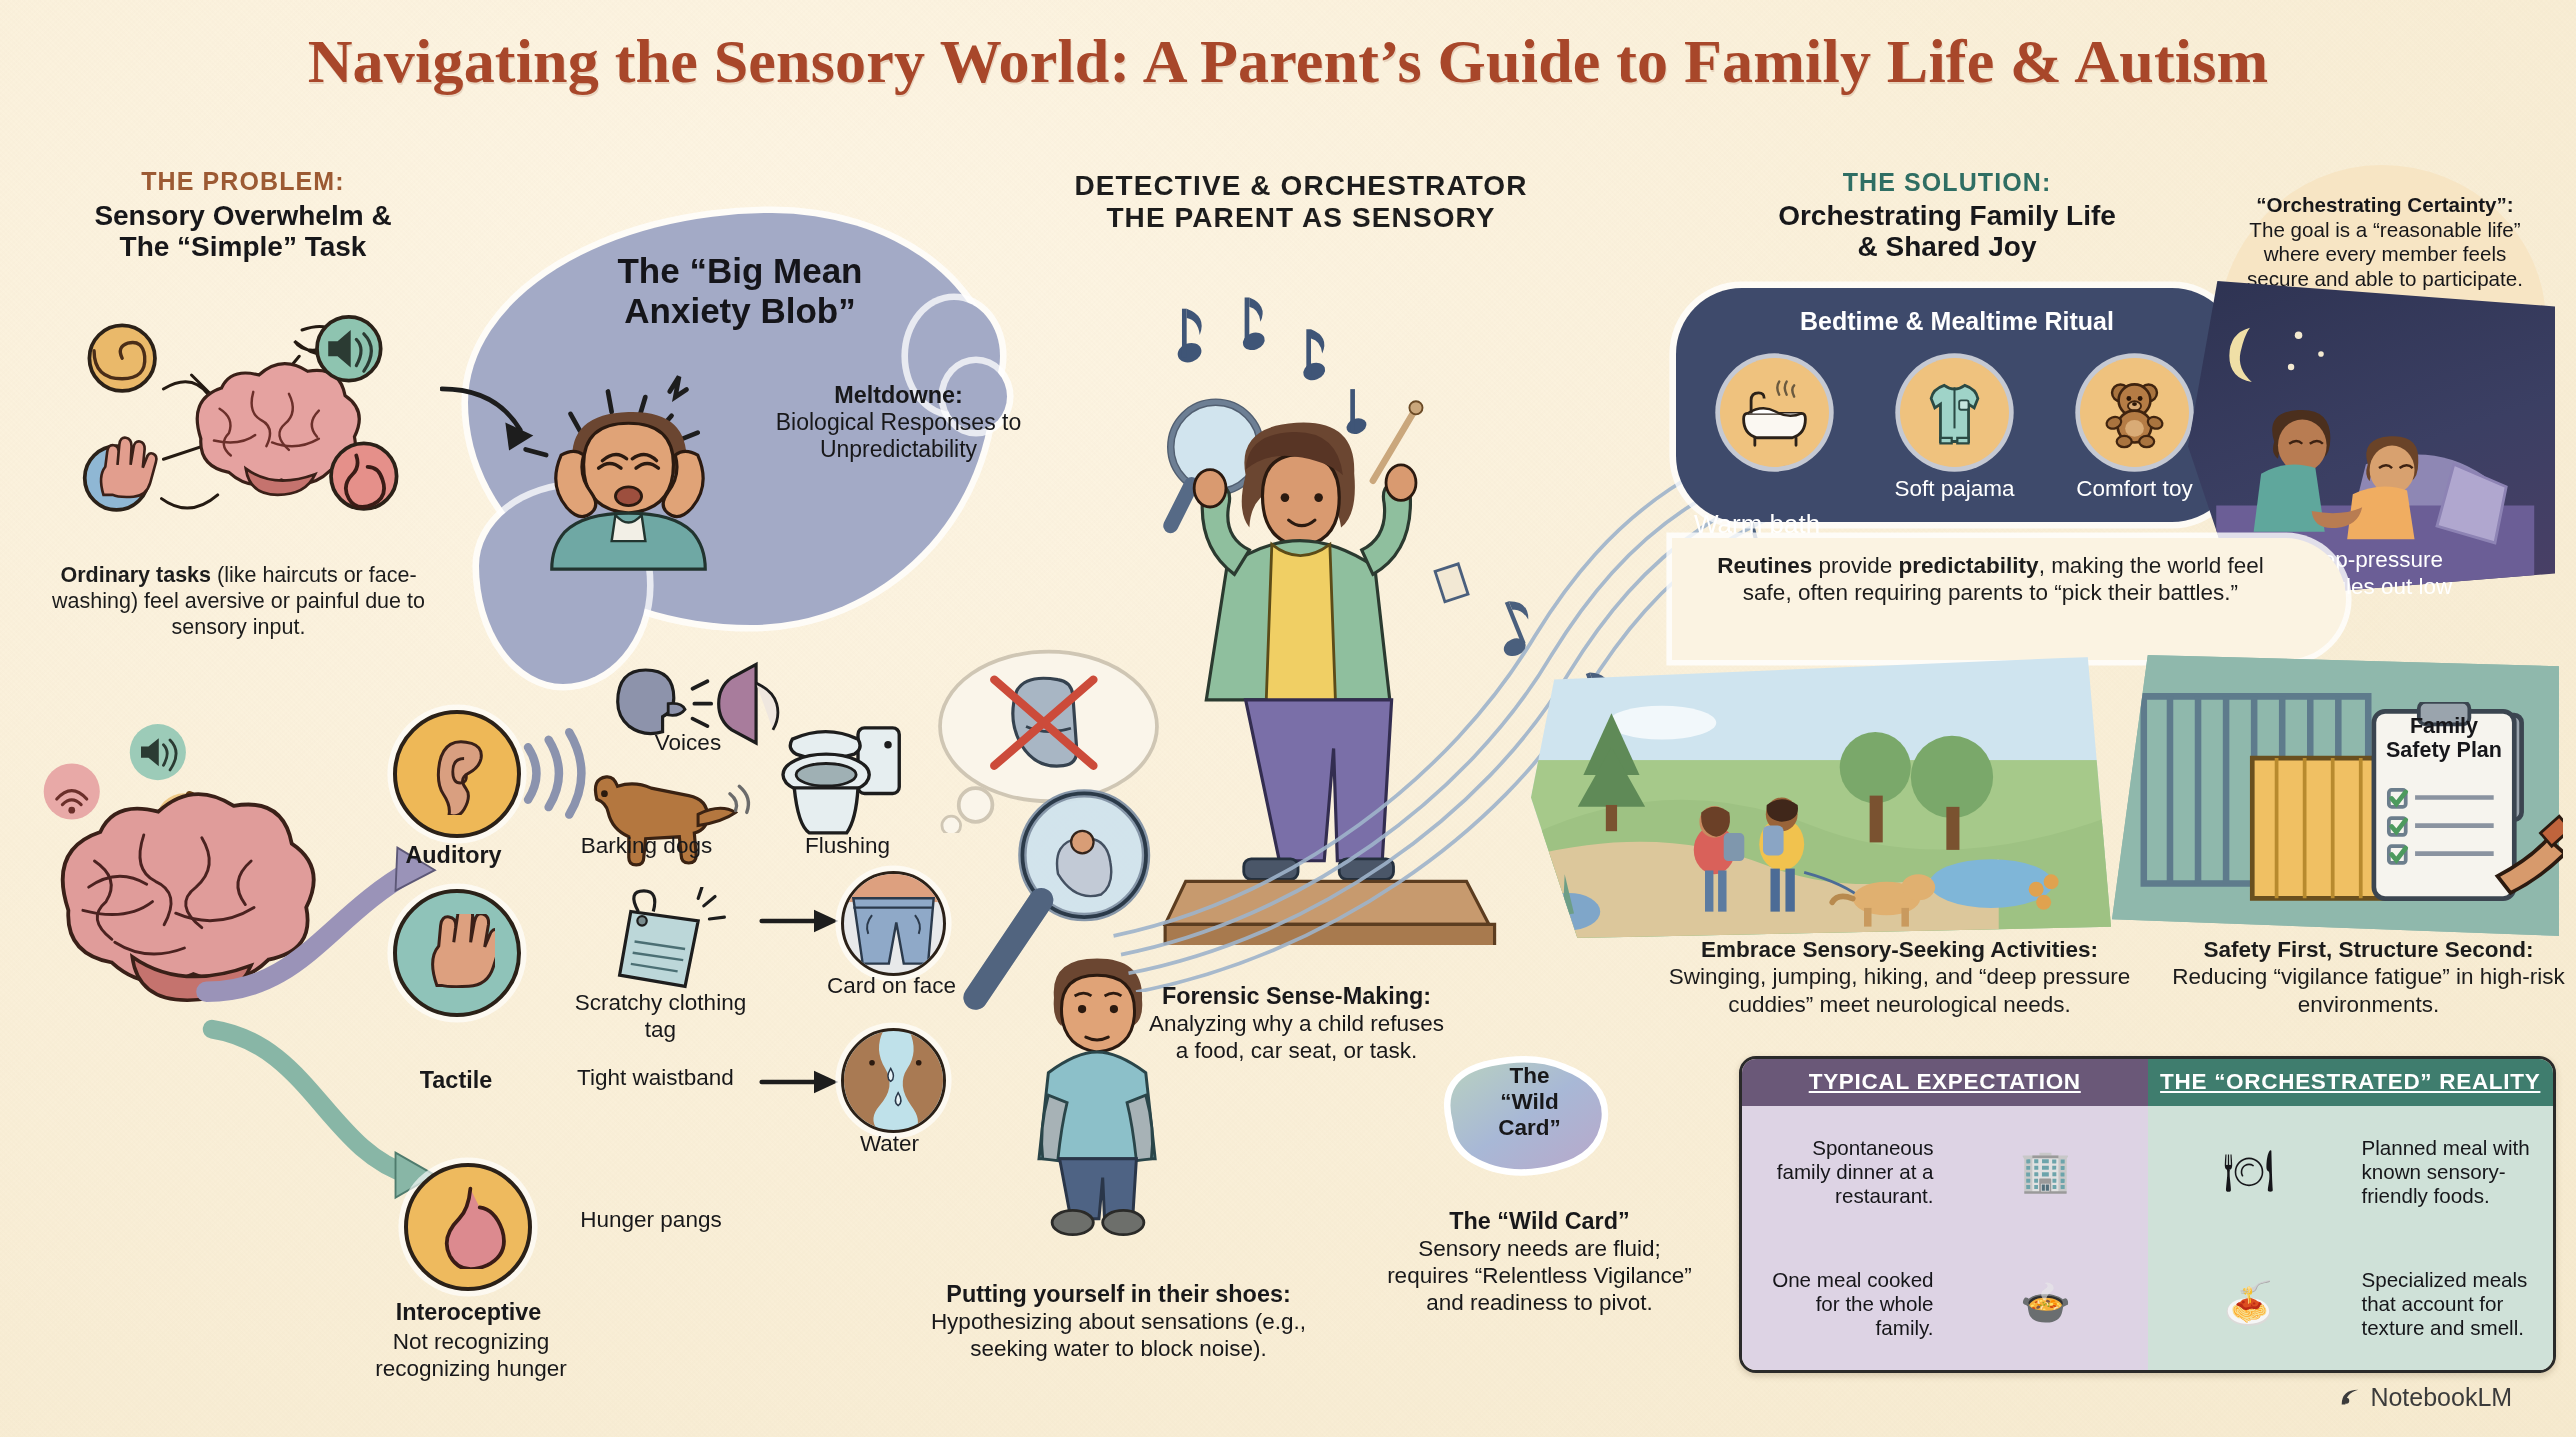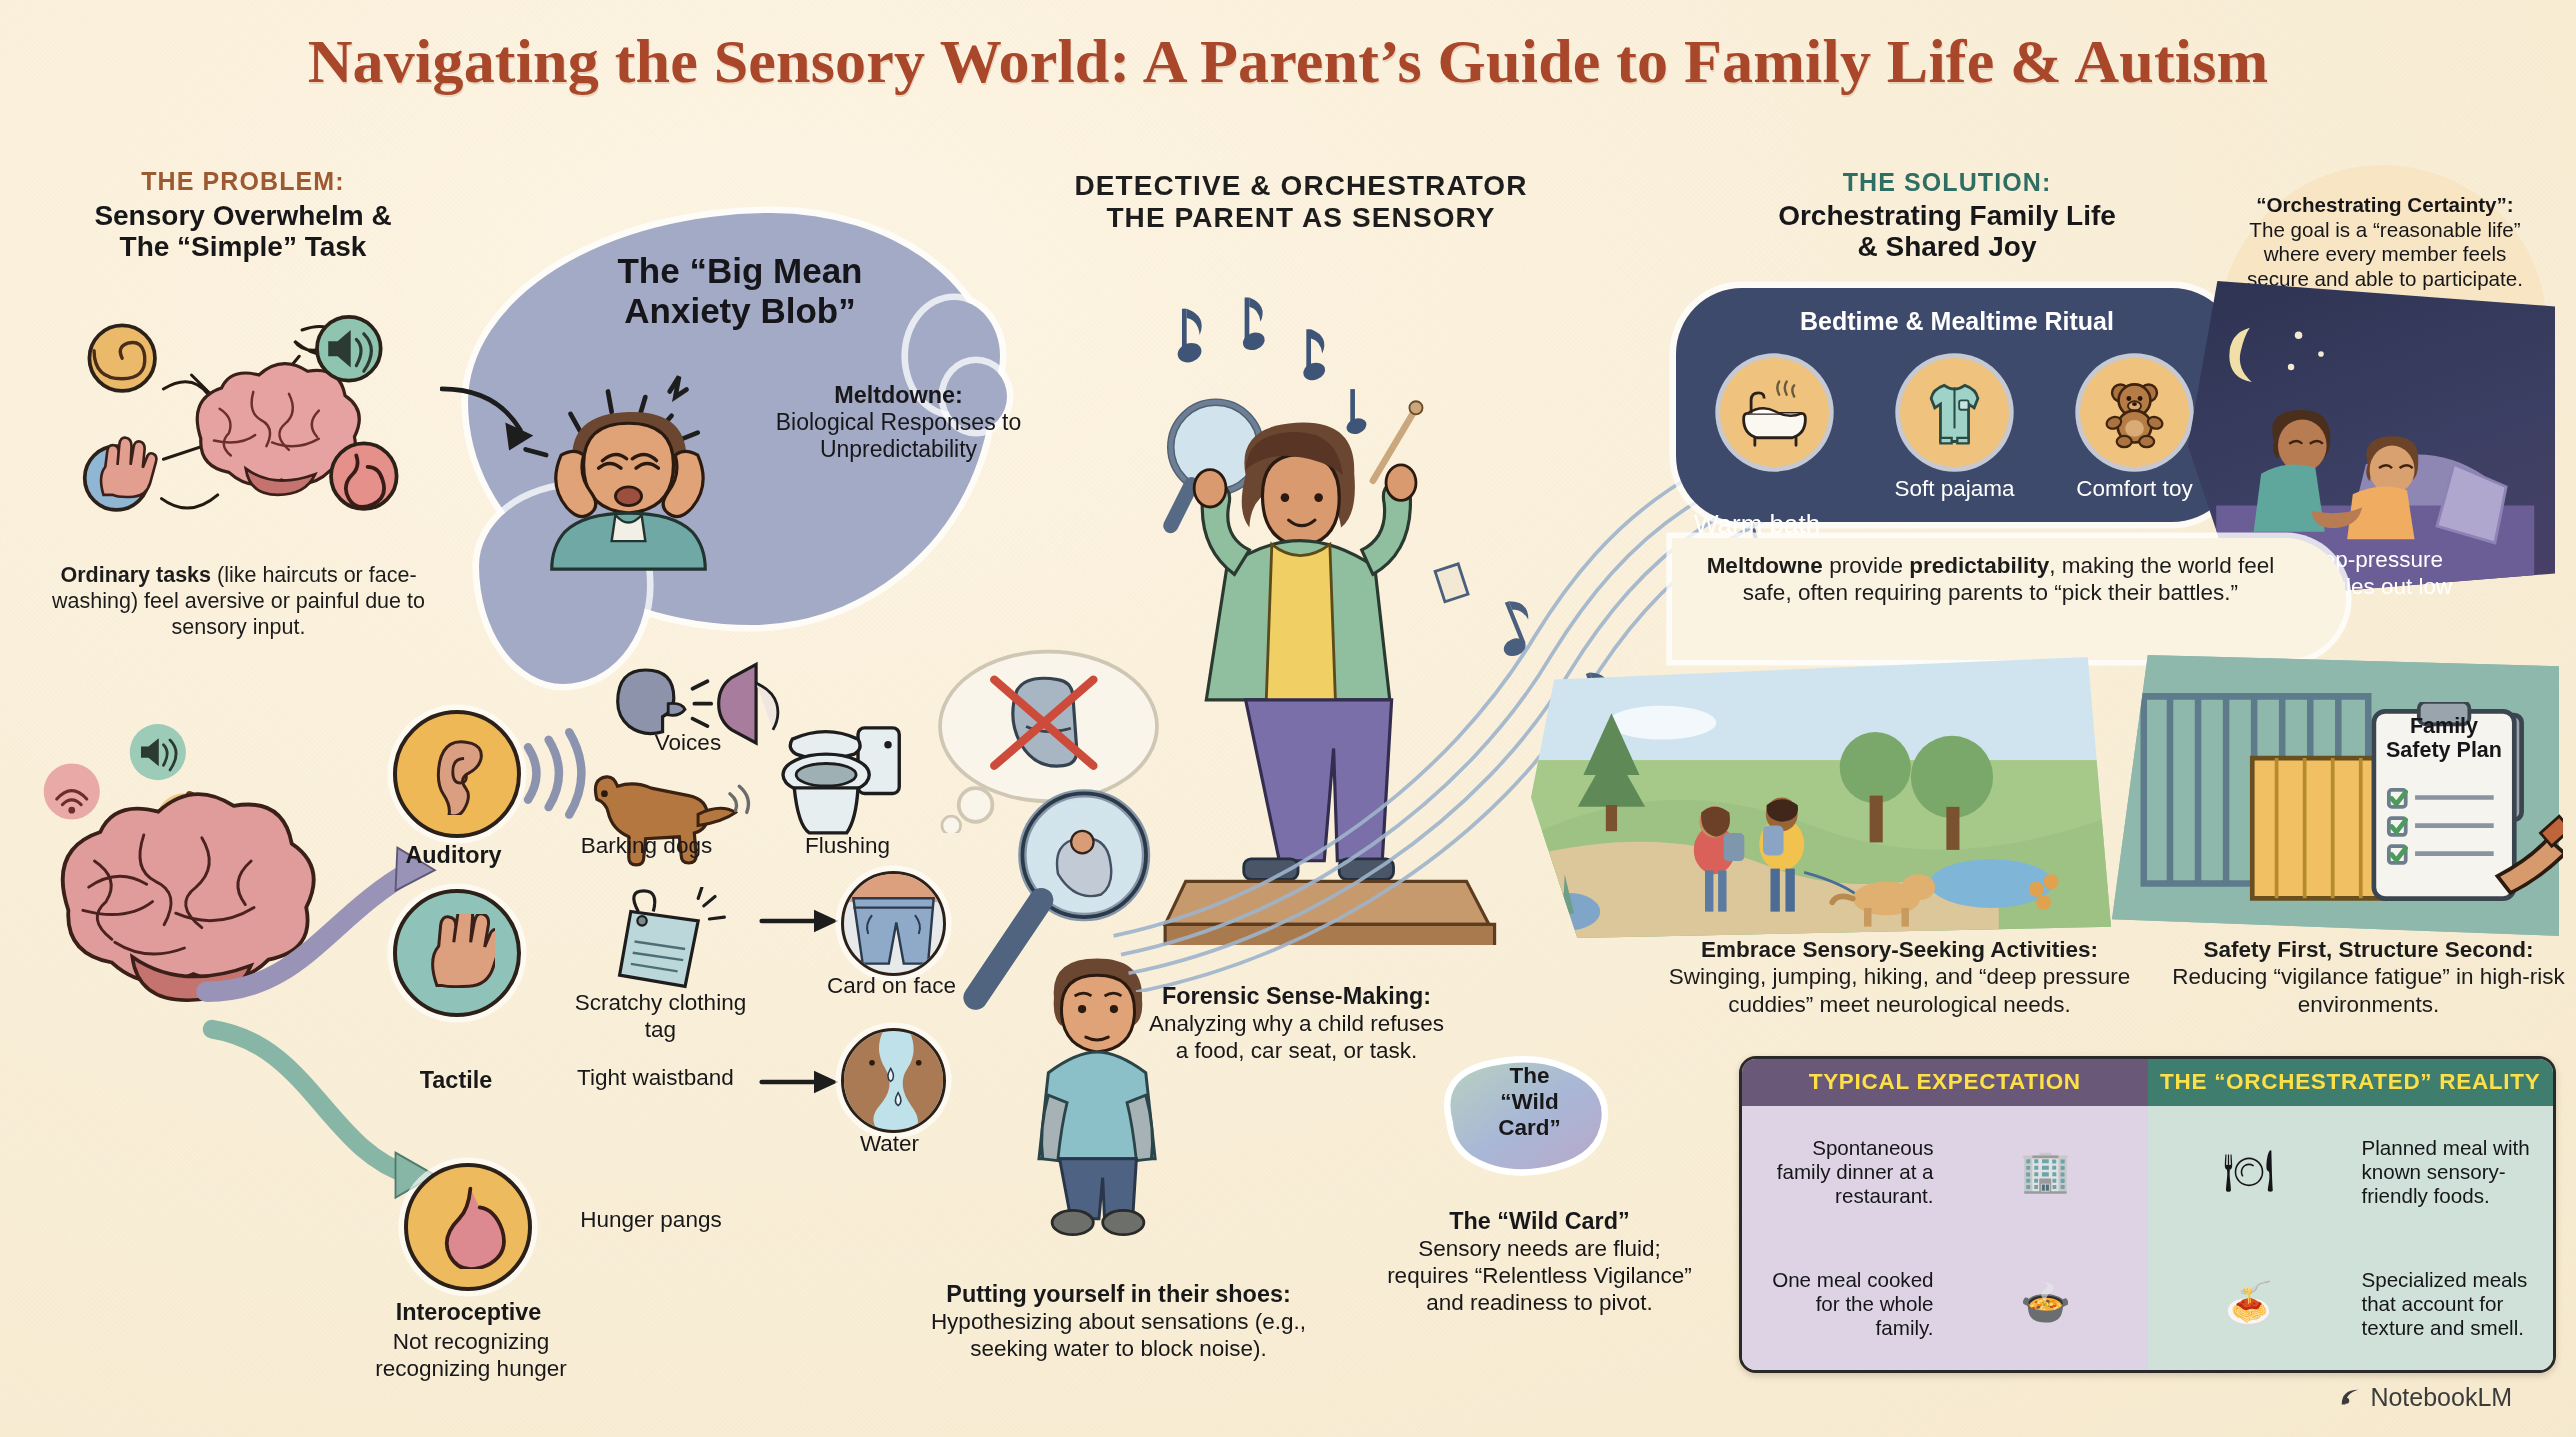--- a/index.html
+++ b/index.html
@@ -42,21 +42,21 @@
   .blob{
     background:#a3aac6;
     box-shadow:0 0 0 6.6px rgba(255,255,255,.75);
   }
   
   .navy{background:#3e4a6b;}
   .ritual{border-radius:66px 66px 66px 66px;}
   
   table.cmp{border-collapse:collapse;width:100%;height:100%;table-layout:fixed;}
   table.cmp th{
-    font-size:22.5px;font-weight:bold;letter-spacing:0.7px;color:#fde047;padding:10.3px 5.6px;
+    font-size:22.5px;font-weight:bold;letter-spacing:0.7px;color:#ffffff;padding:10.3px 5.6px;text-decoration:underline;
   }
   table.cmp th.left{background:#6a5878;}
   table.cmp th.right{background:#3f7d6e;}
   table.cmp td{font-size:20.6px;color:#16161a;line-height:1.16;vertical-align:middle;padding:6.6px 11.2px;}
   table.cmp td.l{text-align:right;}
   table.cmp td.r{text-align:left;}
   table.cmp td.ic{width:81px;text-align:center;font-size:41px;padding:0;}
   .rowA .l,.rowA .icl{background:#ddd3e4;} .rowA .r,.rowA .icr{background:#cfe1d8;}
   .rowB .l,.rowB .icl{background:#fbf0d8;} .rowB .r,.rowB .icr{background:#fbf0d8;}
   .cmp-wrap{border:3.7px solid #2a2a2a;border-radius:17px;overflow:hidden;background:#fbf0d8;
@@ -630,21 +630,21 @@
     </svg>
   </div>
   <div class="abs" style="left:2233px;top:547px;width:271px;color:#fff;font-size:22.5px;text-align:center;line-height:1.18;">
     <div>Deep-pressure</div>
     <div>snuggles out low</div>
   </div>
 
   <div class="abs" style="left:1672px;top:538px;width:674px;height:122px;background:#fbf3e2;
        border-radius:0 75px 75px 0;box-shadow:0 0 0 5.6px rgba(255,255,255,.8);"></div>
   <div class="abs body-t" style="left:1691px;top:552px;width:599px;font-size:22.5px;">
-    <b>Meltdowne</b><span> provide </span><b>predictability</b><span>, making the world feel safe, often requiring parents to “pick their battles.”</span>
+    <b>Reutines</b><span> provide </span><b>predictability</b><span>, making the world feel safe, often requiring parents to “pick their battles.”</span>
   </div>
 
   <div class="abs" style="left:1531px;top:657px;width:580px;height:281px;overflow:hidden;
        clip-path:polygon(4% 8%, 96% 0%, 100% 96%, 8% 100%, 0% 50%);
        box-shadow:0 0 0 5.6px rgba(255,255,255,.8);">
     <svg viewBox="0 0 620 300" width="580" height="281">
       <rect width="620" height="300" fill="#cfe4ef"></rect>
       <rect y="110" width="620" height="190" fill="#a6c98a"></rect>
       <ellipse cx="140" cy="70" rx="58" ry="18" fill="#f2f8fb"></ellipse>
       <path d="M0 190 q150 -70 300 -10 q140 56 320 -10 l0 130 h-620z" fill="#9ec283"></path>

